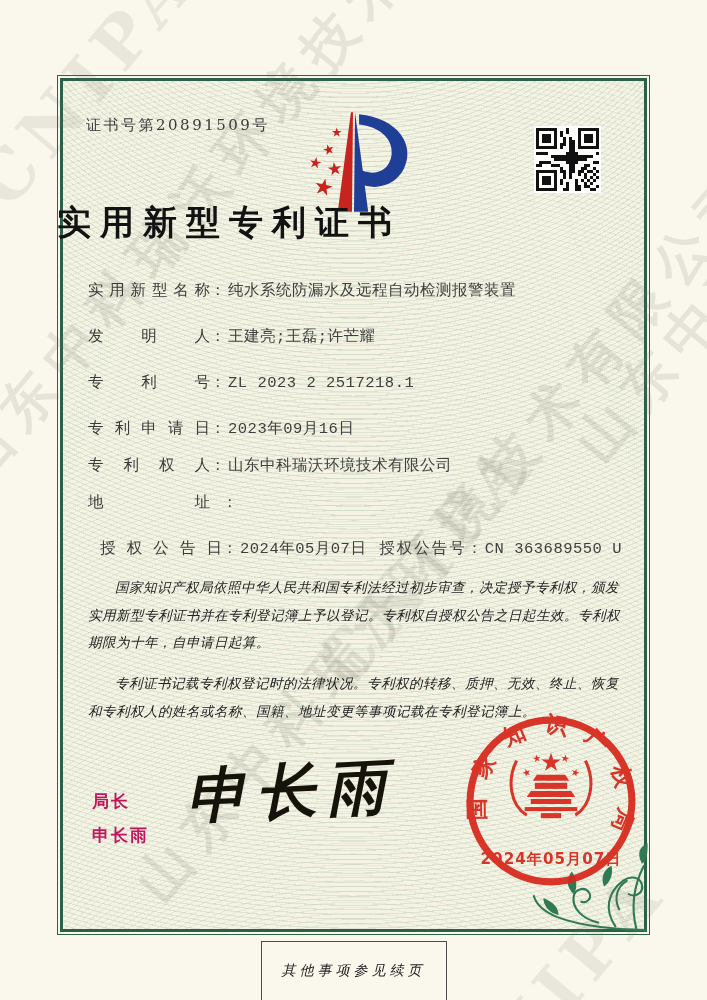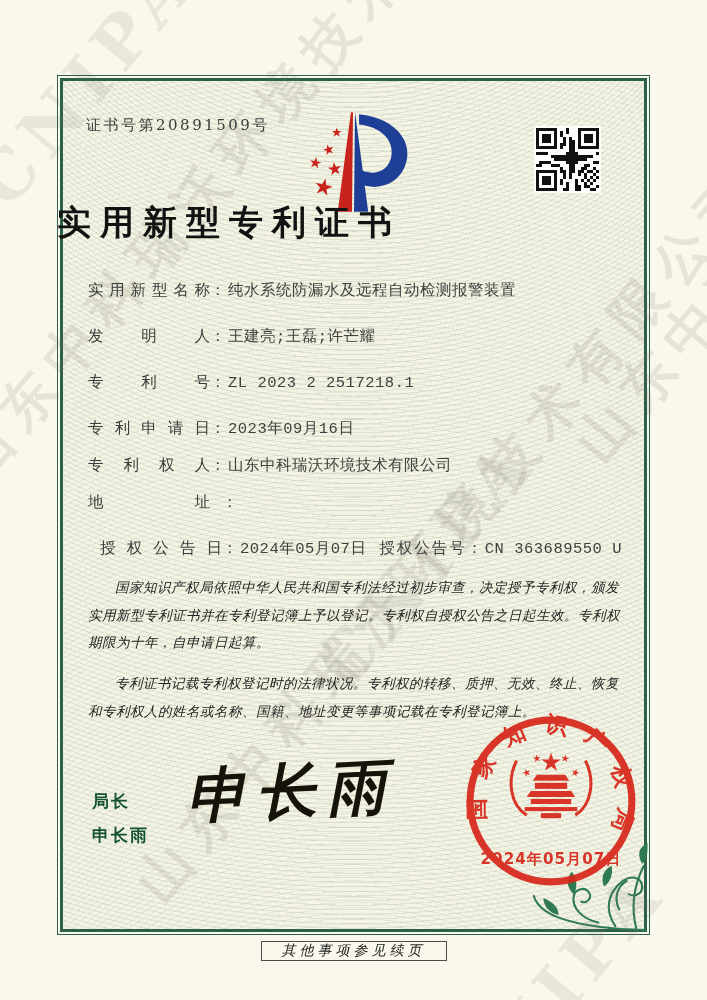--- a/index.html
+++ b/index.html
@@ -44,31 +44,31 @@
   .grant-row{display:flex;justify-content:space-between;margin-bottom:0;margin-left:12px;}
   .pair{display:flex;}
   .pair .flabel2{white-space:nowrap;letter-spacing:2px;}
   
   .paras{position:absolute;left:88px;top:574px;width:534px;z-index:10;}
   .paras p{margin:0 0 13px 0;text-indent:2em;font-size:13.5px;line-height:2.05;
            font-style:italic;color:#222;letter-spacing:0.5px;}
   
   .signer{position:absolute;left:92px;top:790px;z-index:10;
           font-family:"DejaVu Sans","Liberation Sans",sans-serif;
-          font-size:17px;font-weight:bold;color:#14532d;}
+          font-size:17px;font-weight:bold;color:#be185d;}
   .signer div{margin-bottom:11px;letter-spacing:2px;}
   .sig-script{position:absolute;left:186px;top:752px;z-index:11;
       font-size:60px;font-style:italic;font-weight:600;color:#16130a;
       letter-spacing:10px;transform:rotate(-3deg);font-family:"DejaVu Serif",serif;}
   .seal{position:absolute;left:460px;top:710px;width:182px;height:182px;z-index:12;opacity:0.93;}
   
   .page-number{position:absolute;left:57px;top:899px;width:593px;text-align:center;
                font-size:12.5px;color:#444;letter-spacing:2px;z-index:10;}
   .continuation{position:absolute;left:50%;top:941px;transform:translateX(-50%);
-      border:1px solid #4c4c4c;padding:0 20px;font-size:14px;font-style:italic;
+      border:1px solid #4c4c4c;padding:20px 20px;font-size:14px;font-style:italic;
       letter-spacing:4px;color:#222;z-index:10;background:rgba(250,248,236,0.6);}
 </style>
 </head>
 <body>
 
 <div class="page">
 
   <div class="wm wm-org" style="left:-40px;top:170px;">CNIPA</div>
   <div class="wm wm-company" style="left:-60px;top:450px;">山东中科瑞沃环境技术有限公司</div>
   <div class="wm wm-org" style="left:300px;top:650px;">CNIPA</div>

